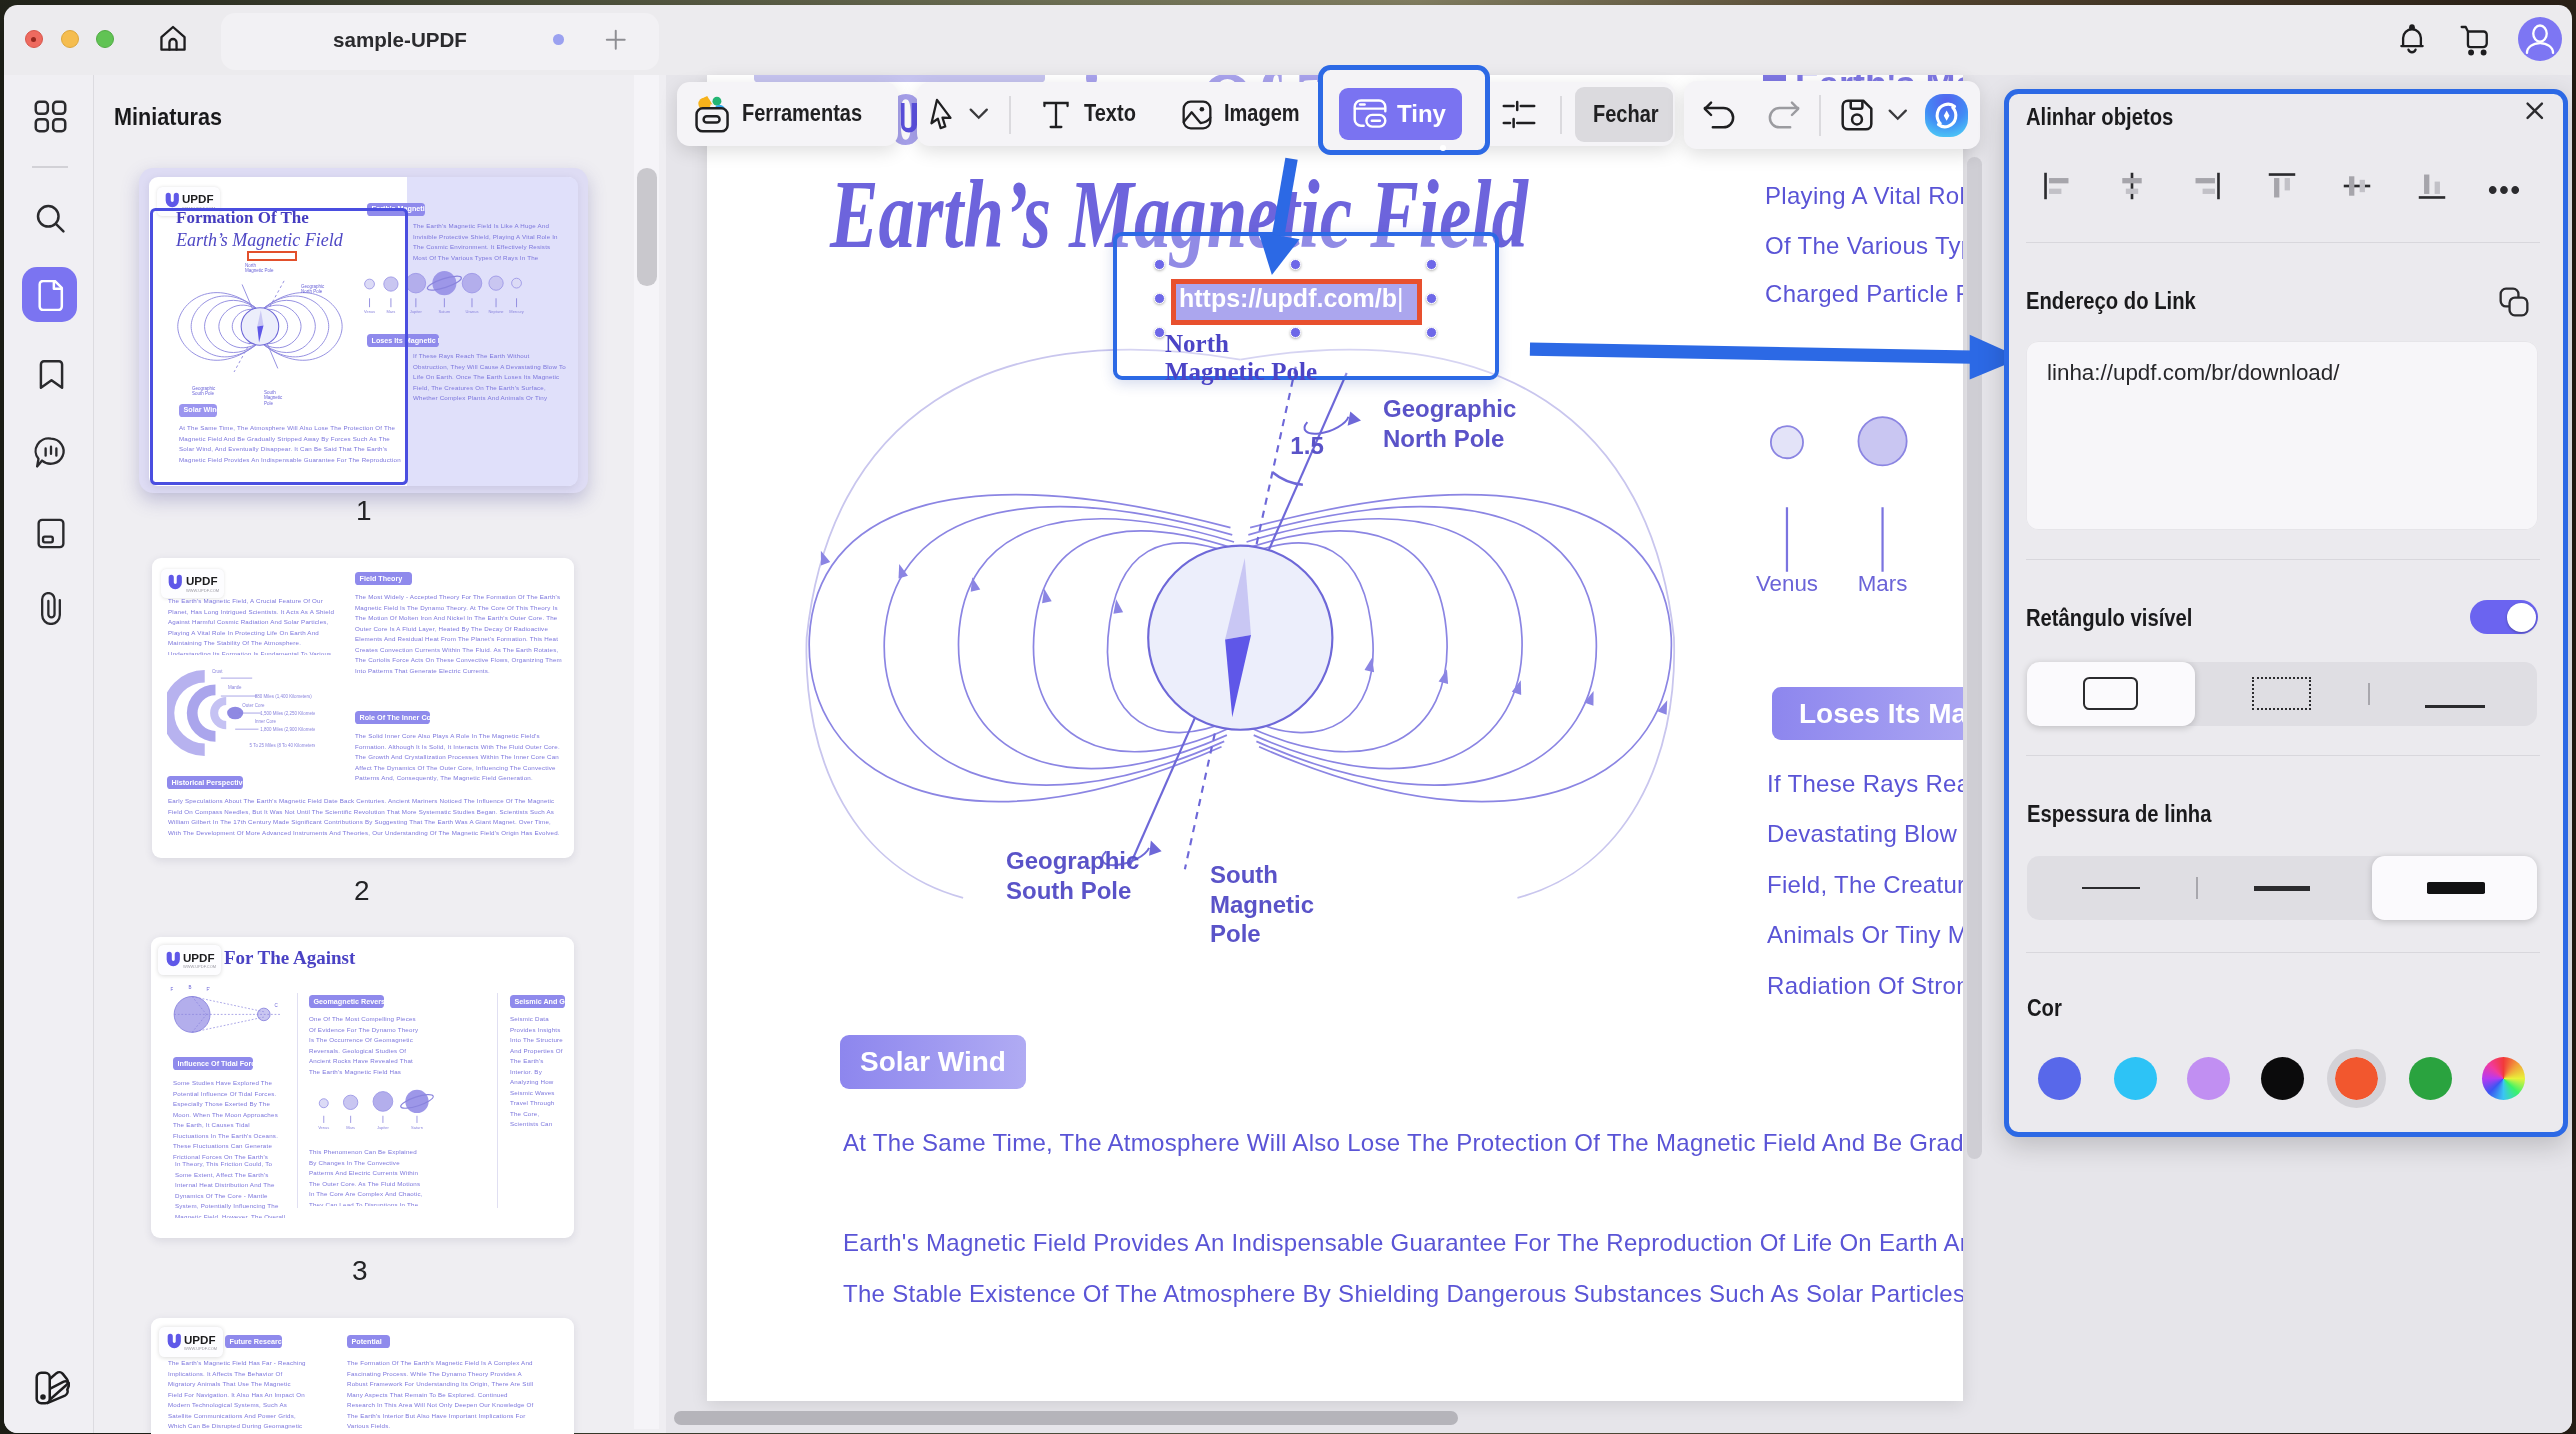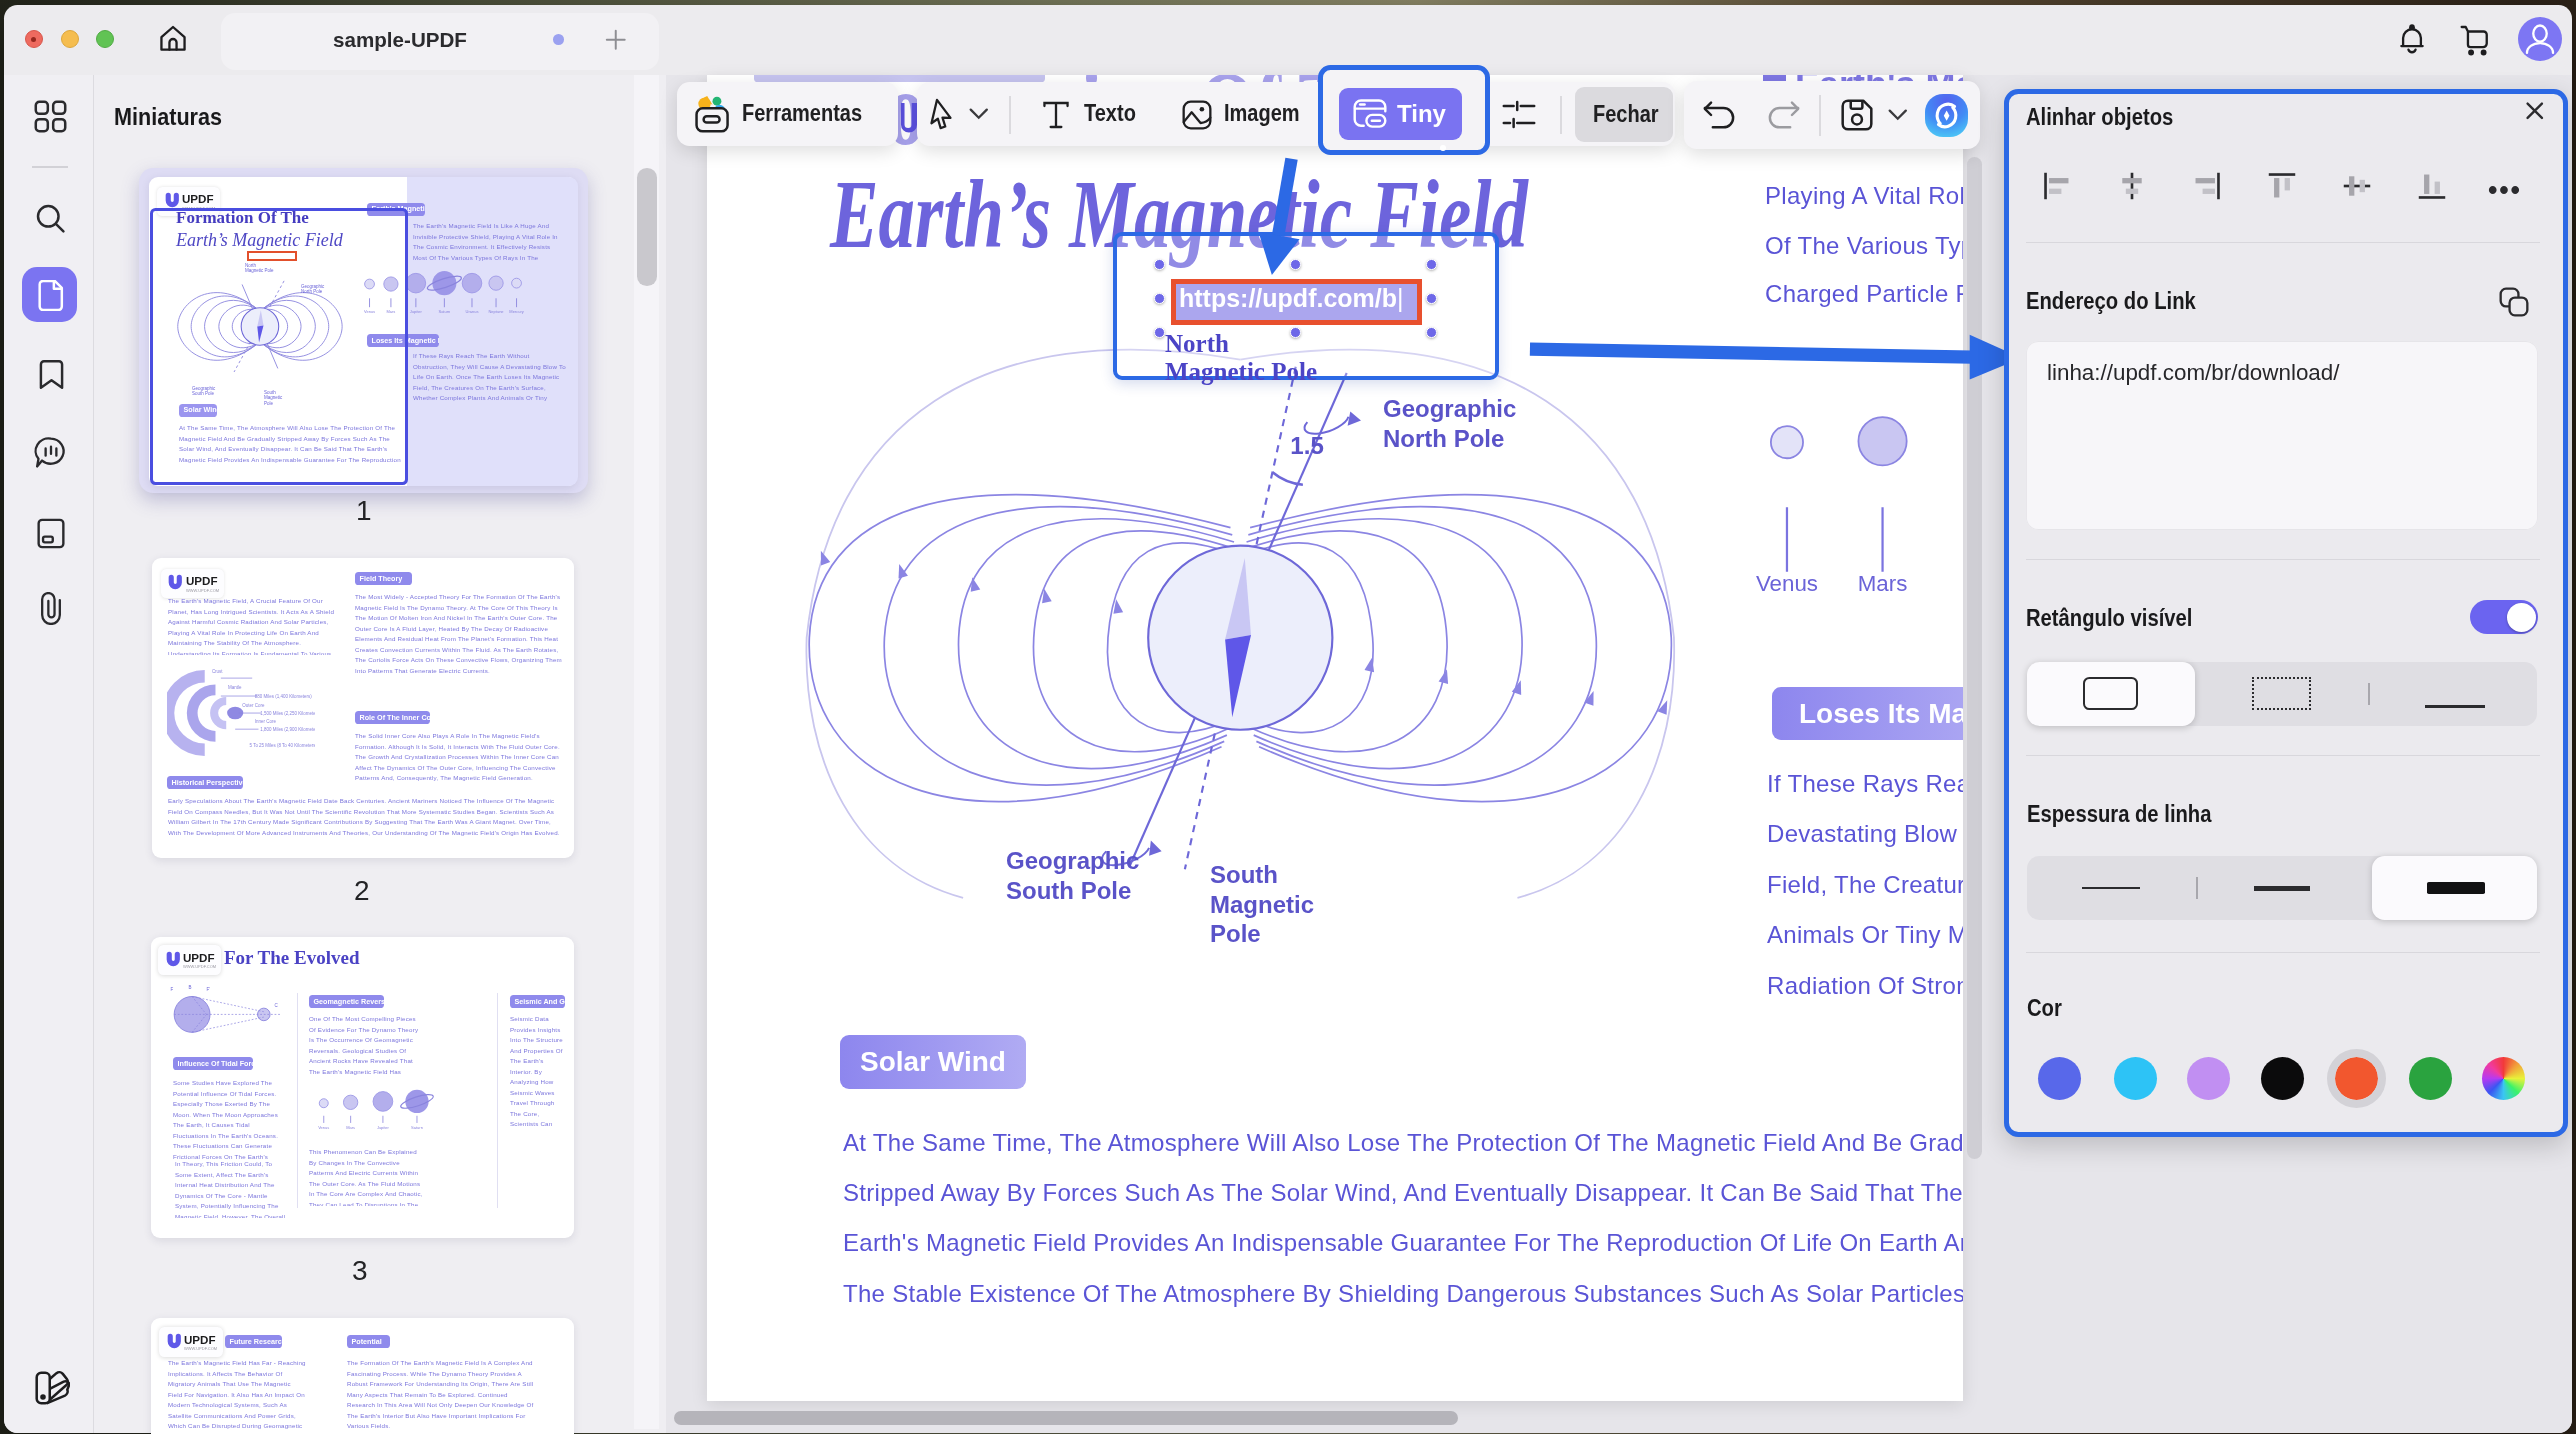--- a/index.html
+++ b/index.html
@@ -244,21 +244,21 @@
   <div class="tinytext" style="left:168px;top:796px;width:398px;height:41px;">Early Speculations About The Earth's Magnetic Field Date Back Centuries. Ancient Mariners Noticed The Influence Of The Magnetic Field On Compass Needles, But It Was Not Until The Scientific Revolution That More Systematic Studies Began. Scientists Such As William Gilbert In The 17th Century Made Significant Contributions By Suggesting That The Earth Was A Giant Magnet. Over Time, With The Development Of More Advanced Instruments And Theories, Our Understanding Of The Magnetic Field's Origin Has Evolved.</div>
   <div class="pagenum" style="left:354px;top:875px;">2</div>
 
   <div class="card" style="left:151px;top:937px;width:423px;height:301px;"></div>
   <div class="abs" style="left:158px;top:945px;width:63px;height:29.5px;background:#fdfdff;border-radius:5.4px;box-shadow:0 0.9px 4.5px rgba(0,0,0,.14);"></div>
   <svg class="abs" style="left:163px;top:950px;" width="19.7" height="19.7" viewBox="0 0 22 22">
     <path d="M4 3 a3.5 3.5 0 0 1 7 0 V10 a2 2 0 0 0 4 0 V3 a3.5 3.5 0 0 1 7 0 V10 a9 9 0 0 1-18 0 Z" transform="scale(0.82) translate(1,3)" fill="#5f58e8"></path>
   </svg>
   <div class="abs" style="left:183px;top:951px;font-size:11.6px;font-weight:700;color:#1c1c1e;">UPDF</div>
   <div class="abs" style="left:183px;top:964px;font-size:4px;color:#9a99a2;">WWW.UPDF.COM</div>
-  <div class="abs" style="left:224px;top:947px;font-family:'Liberation Serif',serif;font-weight:700;font-size:19px;color:#4a42c4;">For The Evolved</div>
+  <div class="abs" style="left:224px;top:947px;font-family:'Liberation Serif',serif;font-weight:700;font-size:19px;color:#4a42c4;">For The Against</div>
 
   <svg class="abs" style="left:167px;top:982px;" width="121" height="72" viewBox="0 0 135 80">
     <circle cx="28" cy="36" r="20" fill="#b3aeec" stroke="#8a84dd"></circle>
     <circle cx="108" cy="36" r="7" fill="#c9c6f1" stroke="#8a84dd"></circle>
     <g stroke="#8a84dd" stroke-width=".8" fill="none">
       <path d="M8 36 H128 M28 16 L108 33 M28 56 L108 39 M28 16 L44 36 M28 56 L44 36" stroke-dasharray="2 2"></path>
     </g>
     <g fill="#6a63d8" font-size="5" font-family="Liberation Sans">
       <text x="4" y="10">F</text>
       <text x="24" y="8">B</text>
@@ -383,21 +383,20 @@
     <div class="gradtag" style="left:1065px;top:612px;width:233px;height:53px;line-height:53px;padding-left:27px;">Loses Its Magr</div>
     <div class="ptext" style="left:1060px;top:695px;">If These Rays Reach The Earth Without Obstruction</div>
     <div class="ptext" style="left:1060px;top:745px;">Devastating Blow To Life On Earth. Once The Earth</div>
     <div class="ptext" style="left:1060px;top:796px;">Field, The Creatures On The Earth's Surface, Whet</div>
     <div class="ptext" style="left:1060px;top:846px;">Animals Or Tiny Microorganisms, Will Find It Difficu</div>
     <div class="ptext" style="left:1060px;top:897px;">Radiation Of Strong Rays And Will Quickly Go To E</div>
 
     <div class="gradtag" style="left:133px;top:960px;width:186px;height:54px;line-height:54px;text-align:center;">Solar Wind</div>
 
     <div class="ptext" style="left:136px;top:1054px;">At The Same Time, The Atmosphere Will Also Lose The Protection Of The Magnetic Field And Be Gradually</div>
-    <div class="ptext" style="left:136px;top:1104px;">Stripped Away By Forces Such As The Solar Wind, And Eventually Disappear. It Can Be Said That The</div>
     <div class="ptext" style="left:136px;top:1154px;">Earth's Magnetic Field Provides An Indispensable Guarantee For The Reproduction Of Life On Earth And</div>
     <div class="ptext" style="left:136px;top:1205px;">The Stable Existence Of The Atmosphere By Shielding Dangerous Substances Such As Solar Particles.</div>
   </div>
 
   <div class="abs" style="left:1967px;top:157px;width:15px;height:1002px;border-radius:8px;background:#cfced4;"></div>
   <div class="abs" style="left:674px;top:1411px;width:784px;height:14.3px;border-radius:7.2px;background:#b5b4ba;"></div>
 
   <svg class="abs" style="left:900px;top:103px;" width="18" height="34" viewBox="0 0 20 38">
     <path d="M1 0 V24 a9 9 0 0 0 18 0 V0 H13 V24 a4 4 0 0 1 -8 0 V0 Z" fill="#5b51e0"></path>
   </svg>

